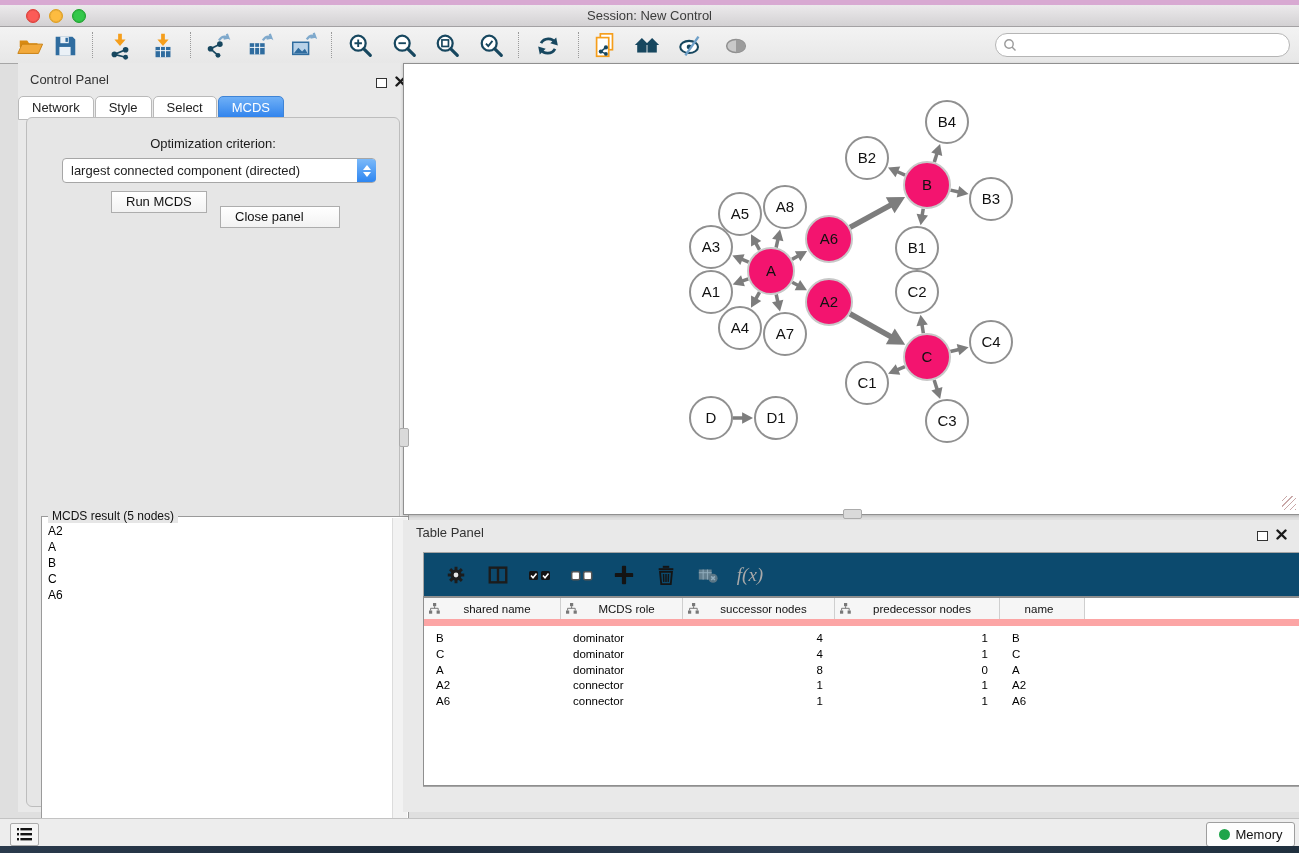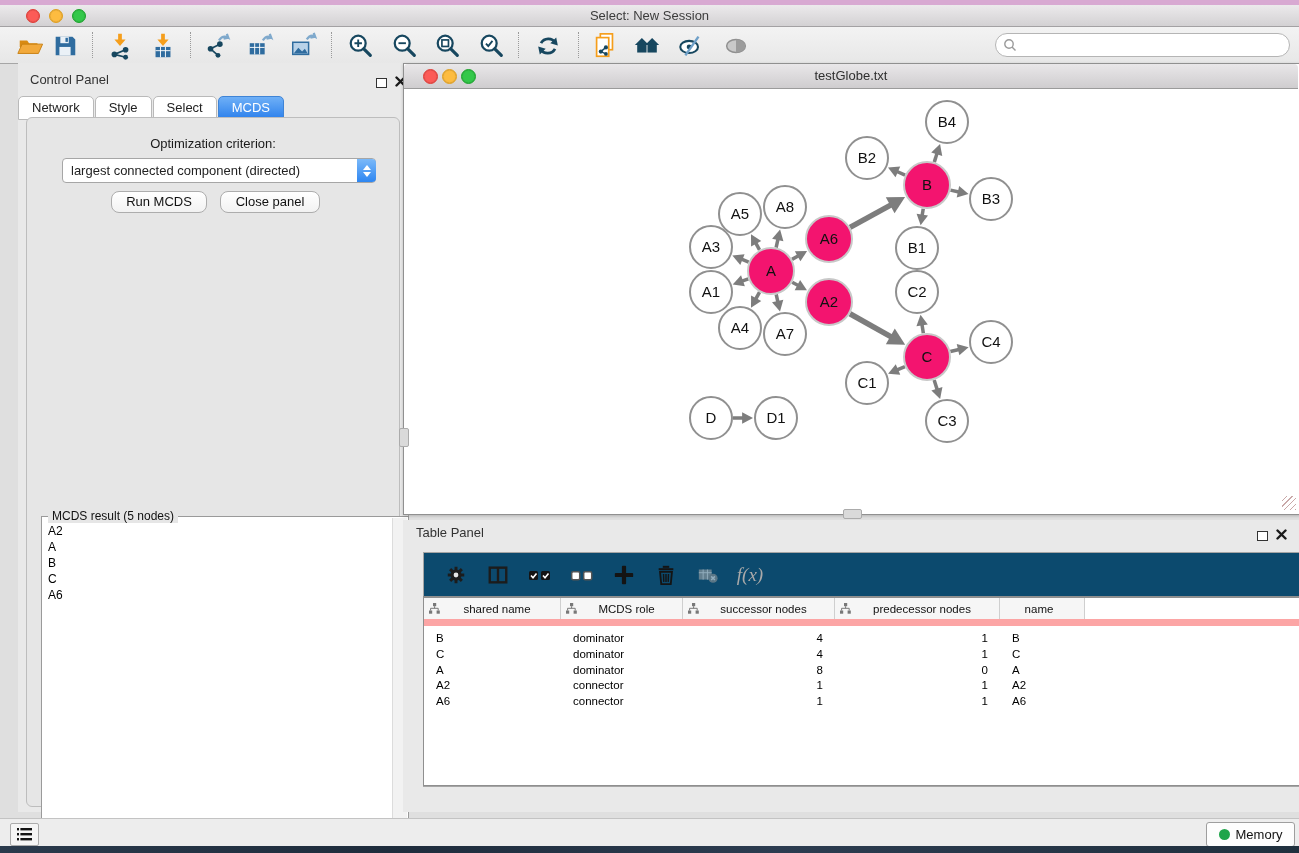--- a/index.html
+++ b/index.html
@@ -35,21 +35,21 @@
   .tab.active{background:linear-gradient(#6FB0F7,#2C80EC);border-color:#3F84D6;color:#fff;}
   .opt-label{width:100%;text-align:center;font-size:13px;color:#1A1A1A;}
   .dropdown{left:35px;top:40px;width:312px;height:23px;background:#fff;border:1px solid #A6A6A6;
     border-radius:4px;display:flex;align-items:center;}
   .dropdown .val{flex:1;font-size:13px;padding-left:8px;white-space:nowrap;overflow:hidden;}
   .stepper{width:19px;height:23px;margin-right:-1px;border-radius:0 4px 4px 0;
     background:linear-gradient(#7BB9F9,#2E86F1);display:flex;flex-direction:column;align-items:center;justify-content:center;gap:2px;}
   .stepper .up{width:0;height:0;border-left:4px solid transparent;border-right:4px solid transparent;border-bottom:5px solid #fff;}
   .stepper .dn{width:0;height:0;border-left:4px solid transparent;border-right:4px solid transparent;border-top:5px solid #fff;}
   .btn{height:22px;line-height:20px;background:linear-gradient(#FFFFFF,#F2F2F2);border:1px solid #ADADAD;
-    border-radius:8px;font-size:13px;color:#111;text-align:center;padding:0 14px;}
+    border-radius:0;font-size:13px;color:#111;text-align:left;padding:0 14px;}
   .fieldset{left:14px;top:398px;width:366px;height:339px;border:1px solid #9A9A9A;background:#fff;}
   .fieldset .legend{position:absolute;left:6px;top:-8px;background:#E6E6E6;padding:0 4px;font-size:12px;color:#111;}
   .mcds-list{position:absolute;left:1px;top:6px;right:15px;bottom:1px;overflow:hidden;}
   .mcds-item{font-size:12px;line-height:16px;padding-left:5px;color:#000;}
   .scrolltrack{position:absolute;right:1px;top:1px;width:14px;bottom:1px;background:#F2F2F2;border-left:1px solid #DCDCDC;}
   
   .net-window{left:403px;top:63px;width:896px;height:450px;border:1px solid #909090;background:#fff;
     box-shadow:0 1px 3px rgba(0,0,0,.2);}
   .net-titlebar{left:0;top:0;width:894px;height:24px;background:linear-gradient(#E9E7E9,#CFCDCF);
     border-bottom:1px solid #9B9B9B;border-radius:4px 4px 0 0;}
@@ -92,21 +92,21 @@
 </style>
 </head>
 <body>
 
 <div class="abs desk-strip-top"></div>
 
 <div class="abs titlebar">
   <span class="abs tl" style="left:26px;background:#FC5B57;border:1px solid #DF3E39;"></span>
   <span class="abs tl" style="left:49px;background:#FDBC40;border:1px solid #DFA023;"></span>
   <span class="abs tl" style="left:72px;background:#34C84A;border:1px solid #1EA32E;"></span>
-  <div class="title">Select: New Session</div>
+  <div class="title">Session: New Control</div>
 </div>
 
 <div class="abs toolbar">
   <span class="tbi" style="left:14px">
     <svg width="28" height="28" viewBox="0 0 30 30">
         <path d="M4 9 h8 l2 3 h9 v4 H4 z" fill="#D98A12"></path>
         <path d="M2 23 L6.5 13 h22 L24 23 z" fill="#F2A93B" stroke="#C77F10" stroke-width="1"></path>
       </svg>
   </span>
   <span class="tbi" style="left:49px">
@@ -281,42 +281,36 @@
   <div class="abs cp-content">
     <div class="abs opt-label" style="top:18px">Optimization criterion:</div>
     <div class="abs dropdown">
       <span class="val">largest connected component (directed)</span>
       <span class="stepper">
           <span class="up"></span>
           <span class="dn"></span>
         </span>
     </div>
     <button class="abs btn" style="left:84px;top:73px;width:96px">Run MCDS</button>
-    <button class="abs btn" style="left:193px;top:73px;width:100px">Close panel</button>
+    <button class="abs btn" style="left:193px;top:88px;width:120px">Close panel</button>
     <div class="abs fieldset">
       <span class="legend">MCDS result (5 nodes)</span>
       <div class="mcds-list" id="mcds-list">
           <div class="mcds-item">A2</div>
           <div class="mcds-item">A</div>
           <div class="mcds-item">B</div>
           <div class="mcds-item">C</div>
           <div class="mcds-item">A6</div>
         </div>
       <div class="scrolltrack"></div>
     </div>
   </div>
 </div>
 
 <div class="abs net-window">
-  <div class="abs net-titlebar">
-    <span class="abs ntl" style="left:19px;background:#FC5B57;border:1px solid #DF3E39;"></span>
-    <span class="abs ntl" style="left:38px;background:#FDBC40;border:1px solid #DFA023;"></span>
-    <span class="abs ntl" style="left:57px;background:#34C84A;border:1px solid #1EA32E;"></span>
-    <div class="title">testGlobe.txt</div>
-  </div>
   <div class="abs canvas">
     <svg id="graph-svg" width="894" height="423">
         <g>
           <line x1="344.3473994472156" y1="189.92841019347455" x2="338.00574700662366" y2="192.1479885476817" stroke="#7D7D7D" stroke-width="3.5"></line>
           <polygon points="328.7087421964184,195.40194023125355 337.04183166018487,186.36685611493985 340.85737906579453,197.26842013096737" fill="#7D7D7D"></polygon>
           <line x1="344.7165594187538" y1="173.08662376750152" x2="337.5004592955808" y2="170.20018371823232" stroke="#7D7D7D" stroke-width="3.5"></line>
           <polygon points="328.354963890361,166.5419855561444 340.573717142411,165.20962150472405 336.2841548305211,175.93352728444881" fill="#7D7D7D"></polygon>
           <line x1="355.5334732741604" y1="203.08361365718898" x2="351.69480845599304" y2="210.14180380672258" stroke="#7D7D7D" stroke-width="3.5"></line>
           <polygon points="346.98875477892966,218.7948702451939 347.0993358666419,206.50418691093455 357.2458249391641,212.02245289774487" fill="#7D7D7D"></polygon>
           <line x1="355.5334732741604" y1="160.91638634281102" x2="351.69480845599304" y2="153.85819619327742" stroke="#7D7D7D" stroke-width="3.5"></line>

